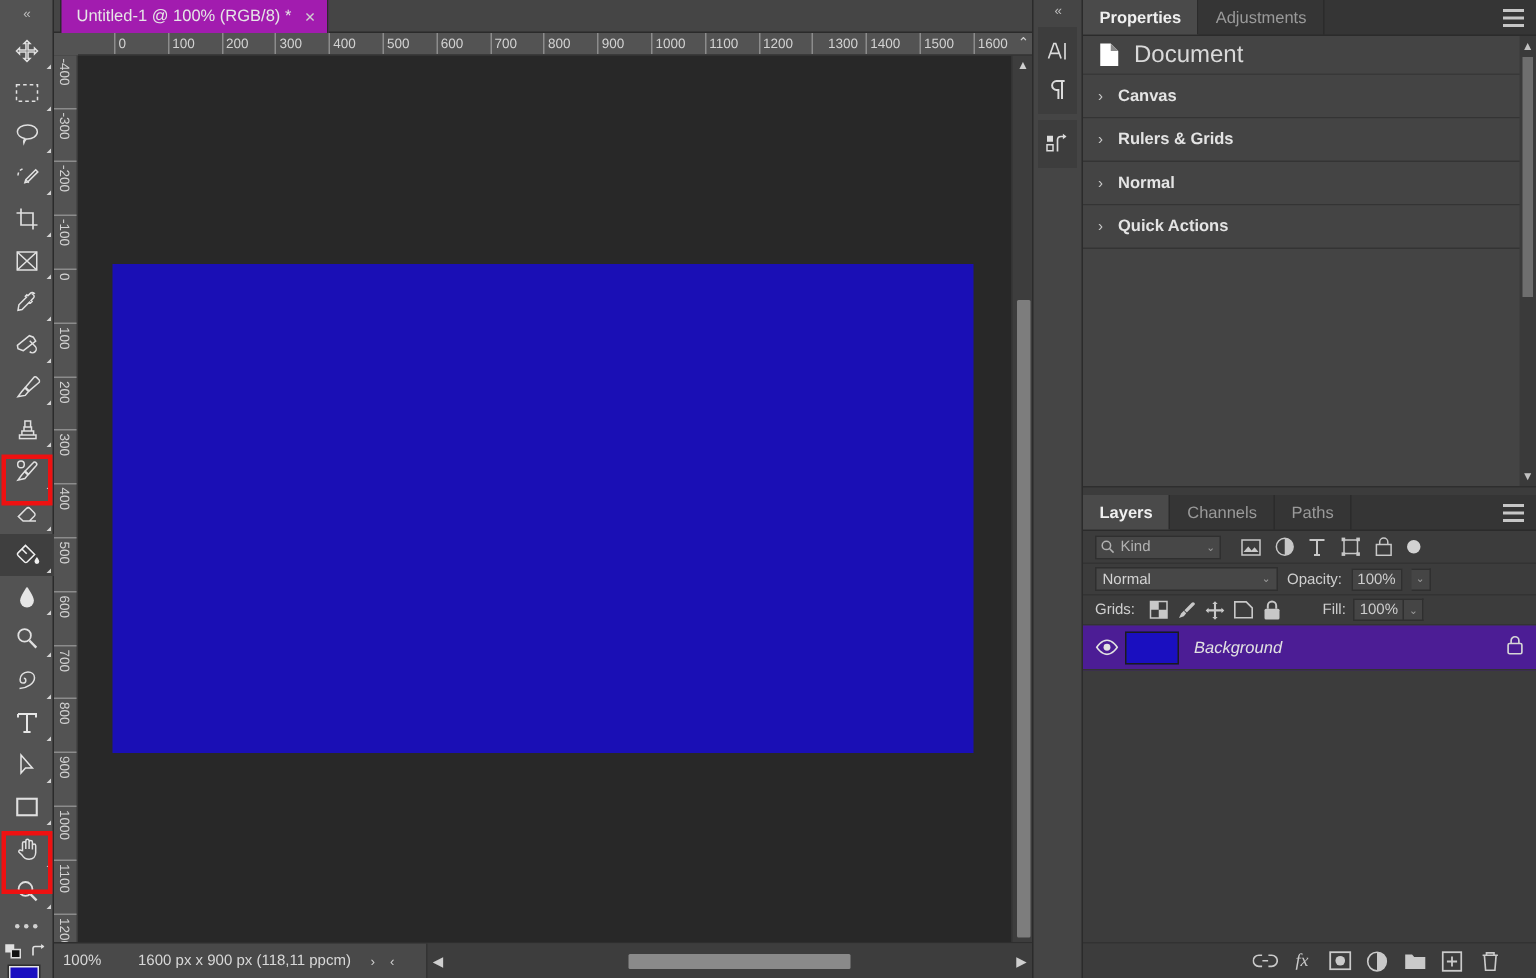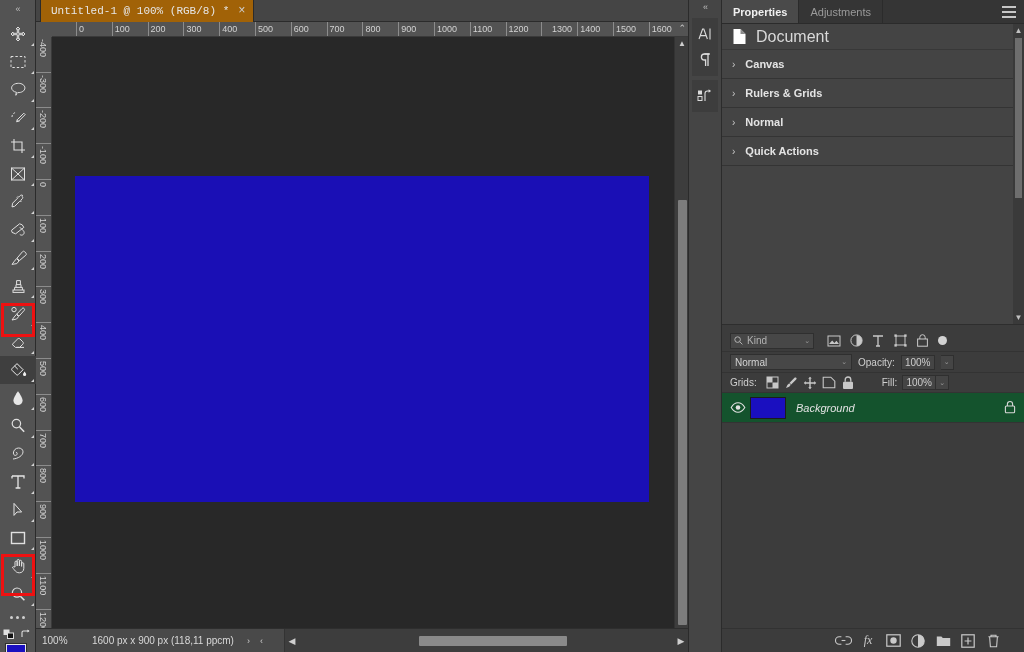--- a/index.html
+++ b/index.html
@@ -44,23 +44,23 @@
     position:absolute; border:3px solid #ee1111; pointer-events:none; z-index:30;
   }
 
   
   .tabbar {
     position:absolute; left:36px; top:0; width:652px; height:22px;
     background:#454545; border-bottom:1px solid #2b2b2b;
   }
   .doc-tab {
     position:absolute; left:4px; top:0; height:22px;
-    background:#a16207; display:flex; align-items:center;
+    background:#a21caf; display:flex; align-items:center;
     padding:0 8px 0 10px; gap:9px;
-    border-right:1px solid #2b2b2b; border-left:1px solid #2b2b2b;font-family:Liberation Mono, monospace;
+    border-right:1px solid #2b2b2b; border-left:1px solid #2b2b2b;
   }
   .doc-tab .title { font-size:11px; color:#e6e6e6; white-space:nowrap; }
   .doc-tab .close { font-size:12px; color:#cfcfcf; line-height:1; cursor:pointer; }
 
   
   .ruler-h {
     position:absolute; left:52px; top:22px; width:636px; height:15px;
     background:#535353; border-bottom:1px solid #3a3a3a; overflow:hidden;
   }
   .ruler-h .tick { position:absolute; top:0; height:15px; border-left:1px solid #8c8c8c; }
@@ -196,21 +196,21 @@
   }
   .stepper { width:13px; height:15px; background:#454545; border:1px solid #2f2f2f; border-left:none;
     display:flex;align-items:center;justify-content:center;font-size:7px;color:#9b9b9b;}
   .lock-row {
     height:20px; display:flex; align-items:center; padding:0 8px; gap:0;
     border-bottom:1px solid #333; font-size:10px; color:#cfcfcf;
   }
   .lock-row .li { width:19px; height:18px; display:flex;align-items:center;justify-content:center;color:#c8c8c8;}
 
   .layer-item {
-    height:30px; display:flex; align-items:center; background:#14532d;
+    height:30px; display:flex; align-items:center; background:#4c1d95;
     border-bottom:1px solid #333; padding:0 8px 0 4px; gap:0;
   }
   .layer-eye { width:24px; display:flex; align-items:center; justify-content:center; }
   .layer-thumb { width:36px; height:22px; border:1px solid #1c1c1c; }
   .layer-name { margin-left:10px; font-size:11px; font-style:italic; color:#e2e2e2; }
   .layer-lock { margin-left:auto; color:#cfcfcf; }
 
   .layers-bottom {
     position:absolute; left:0; bottom:0; width:302px; height:24px;
     background:#3c3c3c; border-top:1px solid #323232;
@@ -564,20 +564,30 @@
 
       <div class="prop-scroll">
         <span class="a" style="top:0">▲</span>
         <span class="thumb"></span>
         <span class="a" style="bottom:0">▼</span>
       </div>
     </div>
     <div class="panel-divider"></div>
 
     <div class="layers">
+      <div class="panel-tabs">
+        <div class="ptab active">Layers</div>
+        <div class="ptab">Channels</div>
+        <div class="ptab">Paths</div>
+        <div class="burger">
+            <i></i>
+            <i></i>
+            <i></i>
+          </div>
+      </div>
 
       <div class="filter-row">
         <div class="kind-select">
           <svg width="9" height="9" viewBox="0 0 9 9">
               <circle cx="3.6" cy="3.6" r="2.8" fill="none" stroke="#b2b2b2" stroke-width="1"></circle>
               <path d="M5.8 5.8L8.4 8.4" stroke="#b2b2b2" stroke-width="1"></path>
             </svg>
           <span>Kind</span>
           <span class="cv">⌄</span>
         </div>

